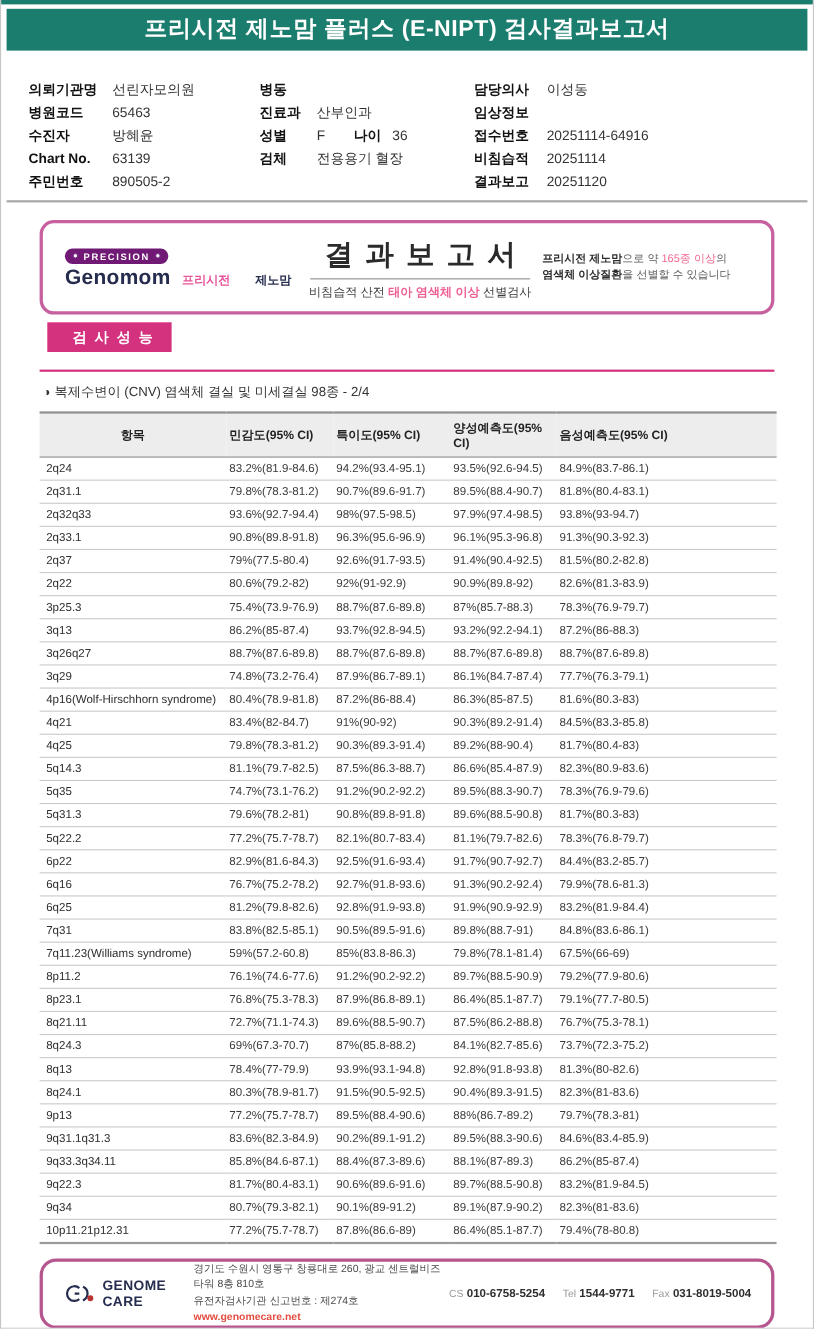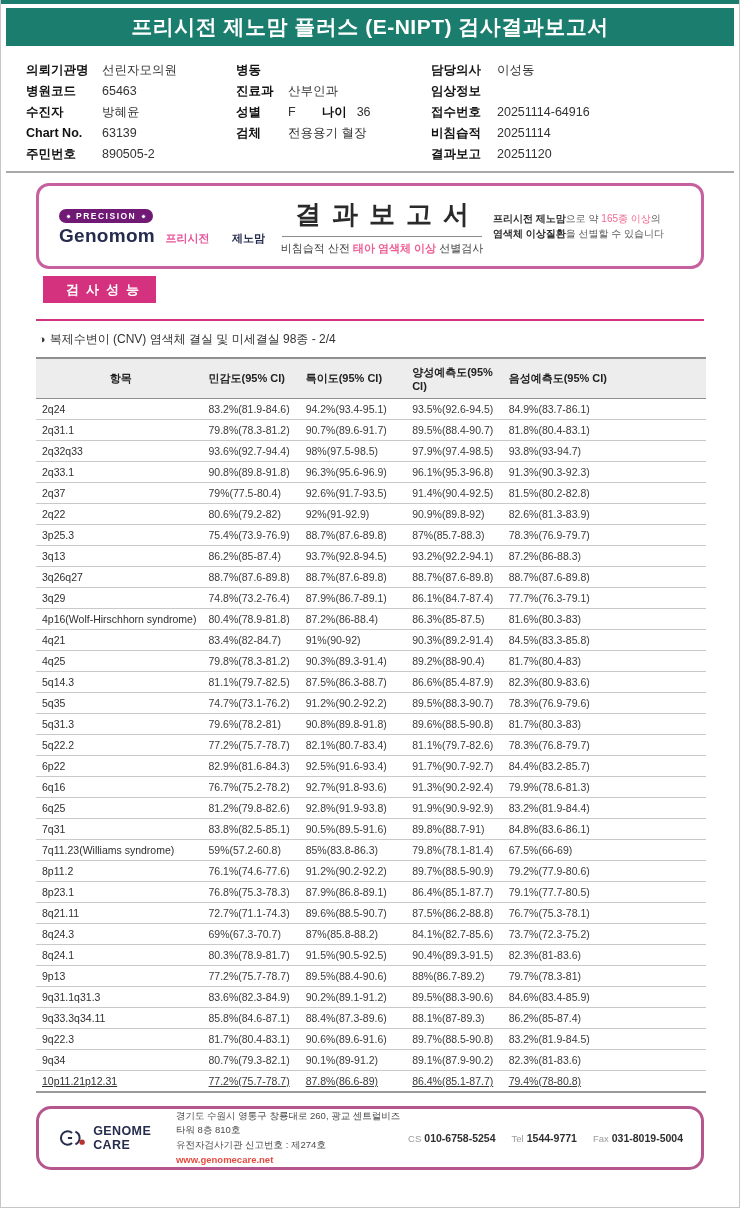--- a/index.html
+++ b/index.html
@@ -16,21 +16,21 @@
   }
   
   .top-strip { height:4px; background:#1b7d6d; margin-bottom:4px; }
   .title-bar {
     margin:0 5px; height:38px; background:#1b7d6d;
     color:#fff; font-size:21px; font-weight:bold;
     text-align:center; line-height:38px; letter-spacing:0.5px;
   }
   
   .info {
-    margin:5px 5px; padding:9px 20px 8px;
+    margin:16px 5px; padding:9px 20px 8px;
     border-bottom:2px solid #a9a9a9;
     display:flex; font-size:12.5px; height:122px;
   }
   .info-col1 { width:210px; }
   .info-col2 { width:195px; }
   .info-col3 { flex:1; }
   .info-row { display:flex; line-height:21px; white-space:nowrap; }
   .info-row .lbl { font-weight:bold; color:#111; }
   .info-col1 .lbl { width:76px; }
   .info-col2 .lbl { width:52px; }
@@ -84,21 +84,21 @@
   .tbl th:nth-child(2){ width:14.5%; }
   .tbl th:nth-child(3){ width:15.9%; }
   .tbl th:nth-child(4){ width:14.4%; }
   .tbl th:nth-child(5){ width:29.9%; }
   .tbl td {
     font-size:10.5px; color:#3a3a3a; line-height:14px;
     border-bottom:1px solid #c9c9c9; padding:3px 3px;
     white-space:nowrap; overflow:hidden;
   }
   .tbl td:first-child { padding-left:6px; color:#2e2e2e; }
-  .tbl tbody tr:last-child td { border-bottom:2px solid #9a9a9a;text-decoration:underline; }
+  .tbl tbody tr:last-child td { border-bottom:2px solid #9a9a9a; }
   
   .footer-box {
     margin:13px 35px 0; height:64px;
     border:3px solid #b5568e; border-radius:15px;
     display:flex; align-items:center; padding:0 18px;
   }
   .f-logo { display:flex; align-items:center; gap:6px; width:148px; }
   .f-logo-text { font-size:12.5px; font-weight:bold; color:#252c4e; letter-spacing:0.4px; }
   .f-addr { font-size:9.5px; color:#4a4a4a; line-height:1.55; }
   .f-web { color:#e44c41; font-weight:bold; }
@@ -403,20 +403,27 @@
           <td>76.7%(75.3-78.1)</td>
         </tr>
         <tr>
           <td>8q24.3</td>
           <td>69%(67.3-70.7)</td>
           <td>87%(85.8-88.2)</td>
           <td>84.1%(82.7-85.6)</td>
           <td>73.7%(72.3-75.2)</td>
         </tr>
         <tr>
+          <td>8q13</td>
+          <td>78.4%(77-79.9)</td>
+          <td>93.9%(93.1-94.8)</td>
+          <td>92.8%(91.8-93.8)</td>
+          <td>81.3%(80-82.6)</td>
+        </tr>
+        <tr>
           <td>8q24.1</td>
           <td>80.3%(78.9-81.7)</td>
           <td>91.5%(90.5-92.5)</td>
           <td>90.4%(89.3-91.5)</td>
           <td>82.3%(81-83.6)</td>
         </tr>
         <tr>
           <td>9p13</td>
           <td>77.2%(75.7-78.7)</td>
           <td>89.5%(88.4-90.6)</td>

